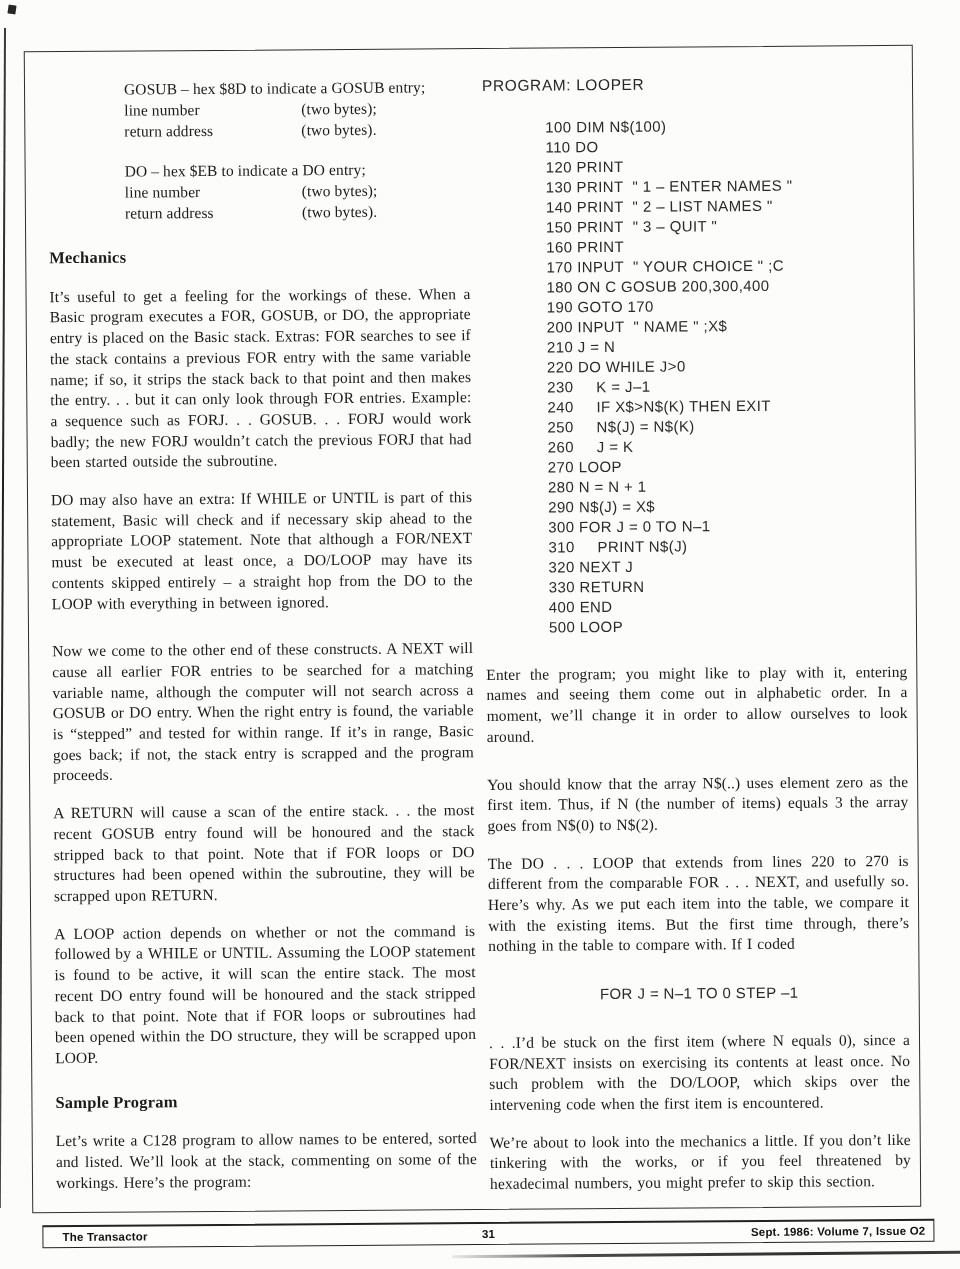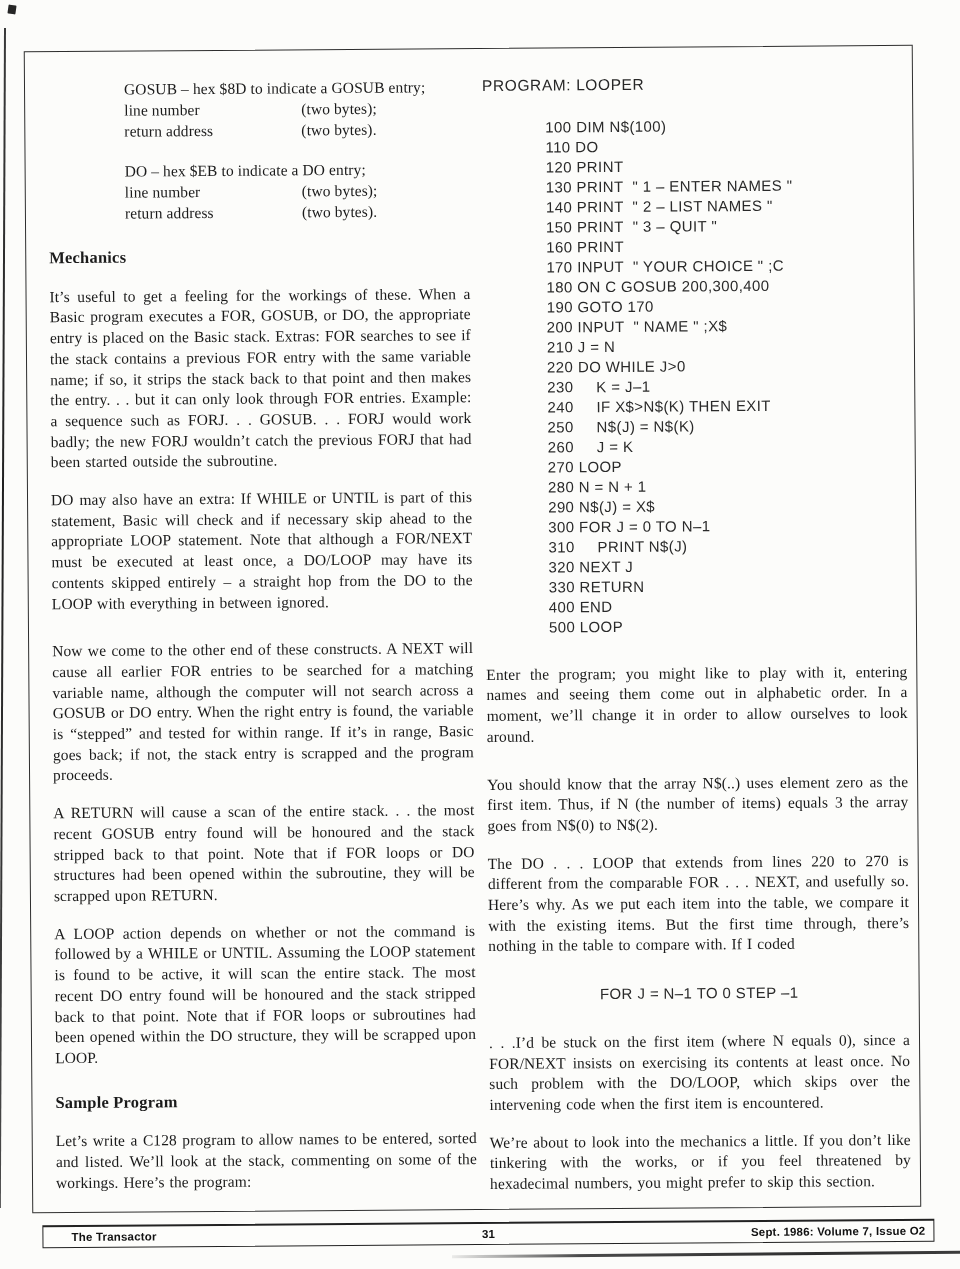--- a/index.html
+++ b/index.html
@@ -32,21 +32,21 @@
   .codeline{white-space:pre;}
   .inline-code{font-family:"Liberation Sans","DejaVu Sans",sans-serif;font-size:15px;letter-spacing:.4px;text-align:center;padding-top:28px;color:#2a2a2a;}
   .pad-more{padding-top:27px;}
   
   .footer-bar{
     position:absolute;left:38px;top:1222px;width:890px;height:20px;
     border:1.5px solid #222;border-top-width:2.5px;background:#fdfdfb;
     display:flex;align-items:center;
     font-family:"Liberation Sans","DejaVu Sans",sans-serif;font-weight:bold;font-size:11.5px;color:#111;
   }
-  .footer-bar .f-left{padding-left:28px;letter-spacing:.2px;}
+  .footer-bar .f-left{padding-left:19px;letter-spacing:.2px;}
   .footer-bar .f-center{position:absolute;left:0;right:0;text-align:center;}
   .footer-bar .f-right{margin-left:auto;padding-right:8px;letter-spacing:.2px;}
 </style>
 </head>
 <body>
 
 <div>
   <div class="edge-left"></div>
   <div class="corner-mark"></div>
   <div class="edge-bottom"></div>

